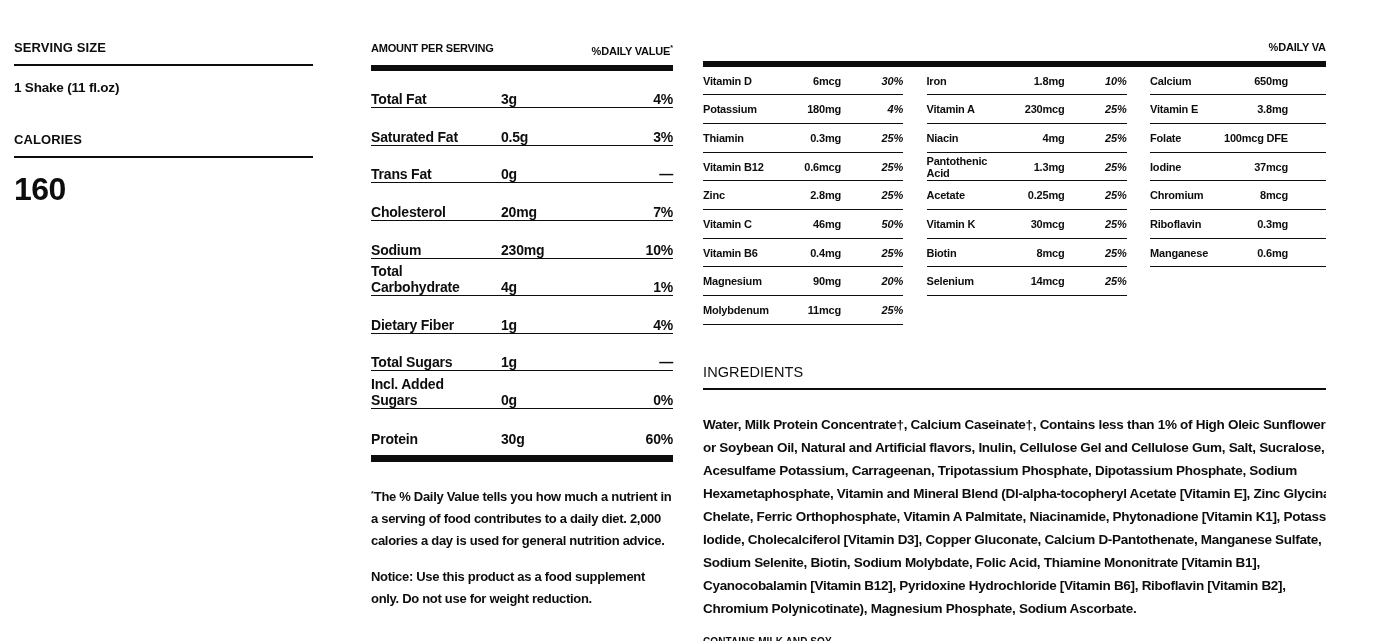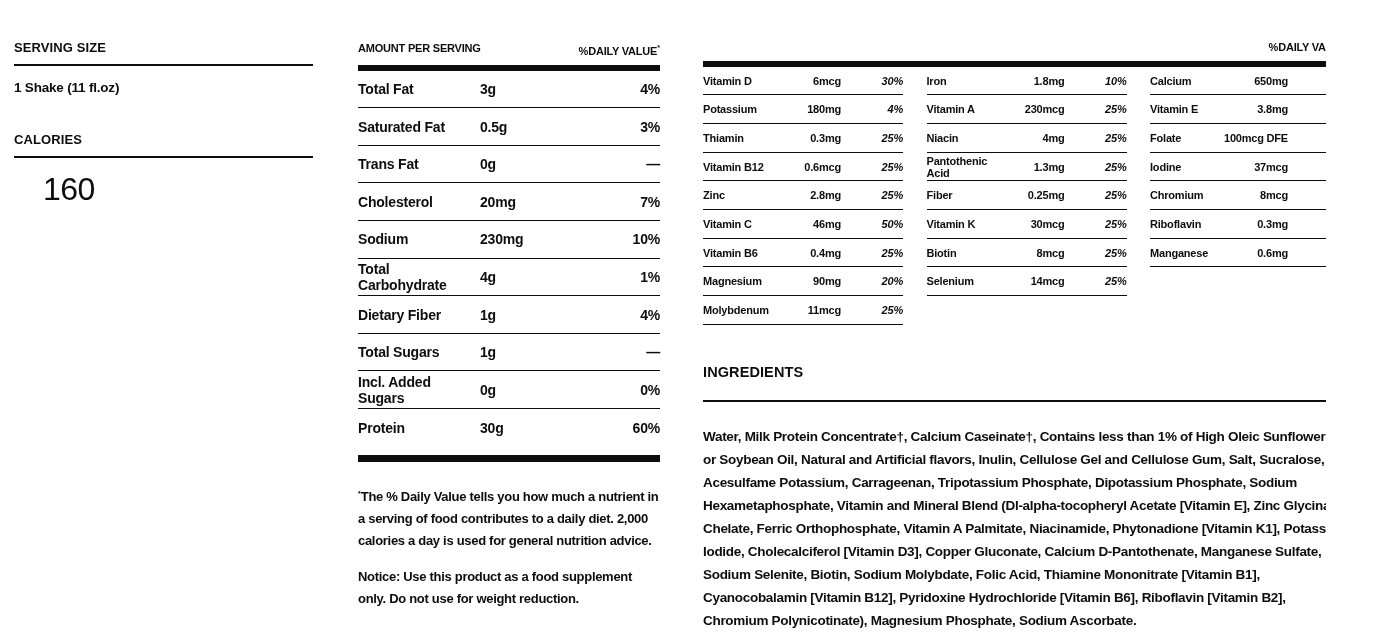--- a/index.html
+++ b/index.html
@@ -22,33 +22,33 @@
   
   .col-left { position:absolute; left:14px; top:40px; width:299px; }
   .hd {
     font-size:13px; font-weight:700; letter-spacing:0.1px;
     padding-bottom:9px; border-bottom:2px solid #0d0d0d;
   }
   .serv-line { font-size:13.5px; font-weight:700; line-height:14px; }
   .serv-line.first { margin-top:15px; }
   .serv-line.second { margin-top:13px; }
   .calories-hd { margin-top:37px; }
-  .cal-value { margin-top:13px; font-size:32px; font-weight:400; letter-spacing:-0.5px;margin-left:29px; }
+  .cal-value { margin-top:13px; font-size:32px; font-weight:700; letter-spacing:-0.5px; }
 
   
-  .col-mid { position:absolute; left:358px; top:42px; width:302px; }
+  .col-mid { position:absolute; left:371px; top:42px; width:302px; }
   .mid-header {
     display:flex; justify-content:space-between;
     font-size:11px; font-weight:700; line-height:12px;
   }
   .col-mid .bar { margin-top:8px; }
   .n-row {
-    display:flex; align-items:center;
+    display:flex; align-items:flex-end;
     height:37.6px; border-bottom:1.5px solid #0d0d0d;
-    font-size:14px; font-weight:700;
+    font-size:14px; font-weight:700;gap:8px;
   }
   .n-row:last-child { border-bottom:none; }
   .n-label { width:122px; }
   .n-amount { flex:1; text-align:left; }
   .n-dv { min-width:50px; text-align:right; }
   .bar-bottom { height:7px; margin-top:0; }
   .footnote {
     margin-top:21px; font-size:13px; font-weight:700;
     line-height:22px; letter-spacing:-0.3px;
   }
@@ -62,22 +62,22 @@
   .m-col { width:200px; }
   .m-row {
     display:flex; align-items:center;
     height:28.7px; border-bottom:1.5px solid #0d0d0d;
     font-size:11px; font-weight:700;
   }
   .m-label { flex:1; }
   .m-amount { width:72px; text-align:right; }
   .m-dv { width:62px; text-align:right;font-style:italic; }
   .ing-hd {
-    margin-top:40px; font-size:14.5px; font-weight:700; line-height:15px;
-    padding-bottom:20px; border-bottom:2px solid #0d0d0d; letter-spacing:0.1px;
+    margin-top:40px; font-size:14.5px; font-weight:400; line-height:15px;
+    padding-bottom:8px; border-bottom:2px solid #0d0d0d; letter-spacing:0.1px;
   }
   .ing-text {
     margin-top:23px; font-size:13.5px; font-weight:700;
     line-height:23px; letter-spacing:-0.3px;
   }
   .allergen { margin-top:16px; font-size:10px; font-weight:700; letter-spacing:0.1px; }
 </style>
 </head>
 <body>
 
@@ -219,21 +219,21 @@
             <span class="m-label">Niacin</span>
             <span class="m-amount">4mg</span>
             <span class="m-dv">25%</span>
           </div>
           <div class="m-row">
             <span class="m-label">Pantothenic Acid</span>
             <span class="m-amount">1.3mg</span>
             <span class="m-dv">25%</span>
           </div>
           <div class="m-row">
-            <span class="m-label">Fiber</span>
+            <span class="m-label">Acetate</span>
             <span class="m-amount">0.25mg</span>
             <span class="m-dv">25%</span>
           </div>
           <div class="m-row">
             <span class="m-label">Vitamin K</span>
             <span class="m-amount">30mcg</span>
             <span class="m-dv">25%</span>
           </div>
           <div class="m-row">
             <span class="m-label">Biotin</span>

